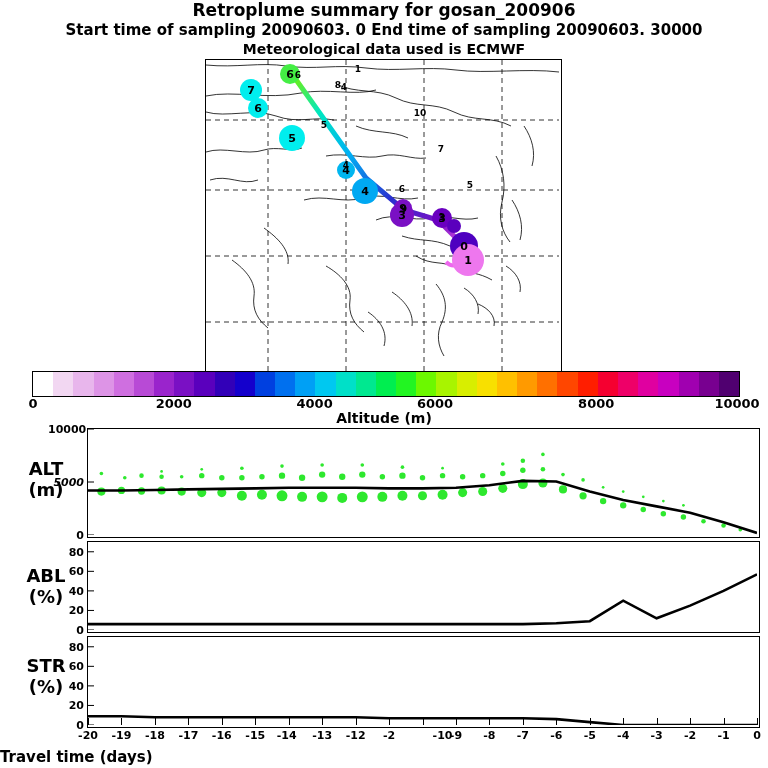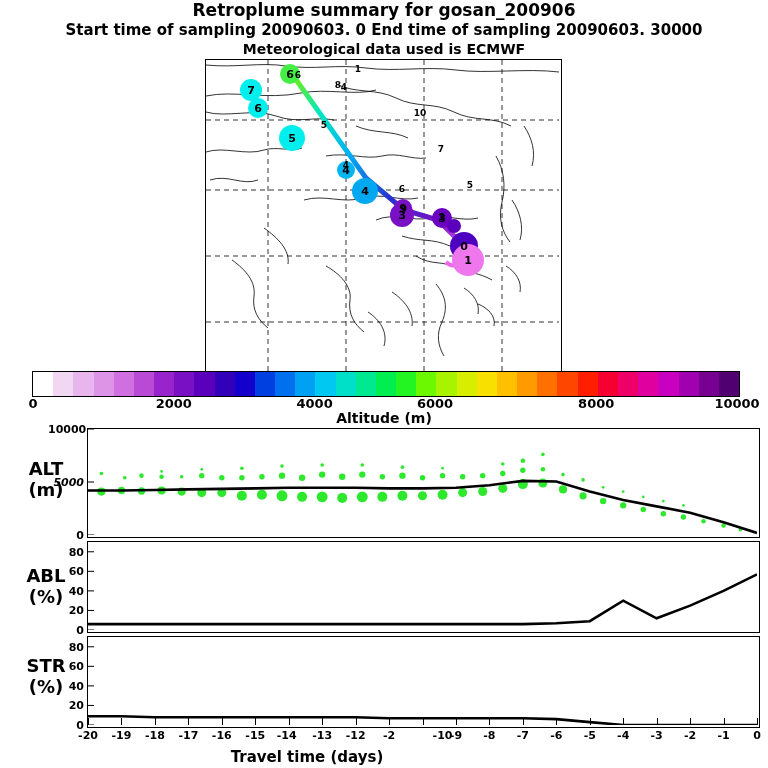--- a/index.html
+++ b/index.html
@@ -21,21 +21,21 @@
   .cbar-ticks{position:absolute;left:0;top:396px;width:768px;height:16px;}
   .cbar-ticks span{position:absolute;font-size:13px;font-weight:bold;transform:translateX(-50%);}
   .cbar-label{position:absolute;left:0;top:410px;width:768px;text-align:center;font-size:14px;font-weight:bold;}
 
   
   .panel{position:absolute;border:1px solid #000;background:#fff;}
   .panel svg{position:absolute;left:0;top:0;}
   .prow-label{position:absolute;font-size:18px;font-weight:bold;text-align:center;line-height:21px;}
 
   .ax-label{position:absolute;font-size:11px;font-weight:bold;}
-  .xaxis-title{position:absolute;left:0;top:748px;width:614px;text-align:center;font-size:15px;font-weight:bold;}
+  .xaxis-title{position:absolute;left:0;top:748px;width:614px;font-size:15px;font-weight:bold;}
 </style>
 </head>
 <body>
 
 <div class="page">
 
   <div class="title-block">
     <div class="t1">Retroplume summary for gosan_200906</div>
     <div class="t2">Start time of sampling 20090603.     0      End time of sampling 20090603. 30000</div>
     <div class="t3">Meteorological data used is ECMWF</div>

